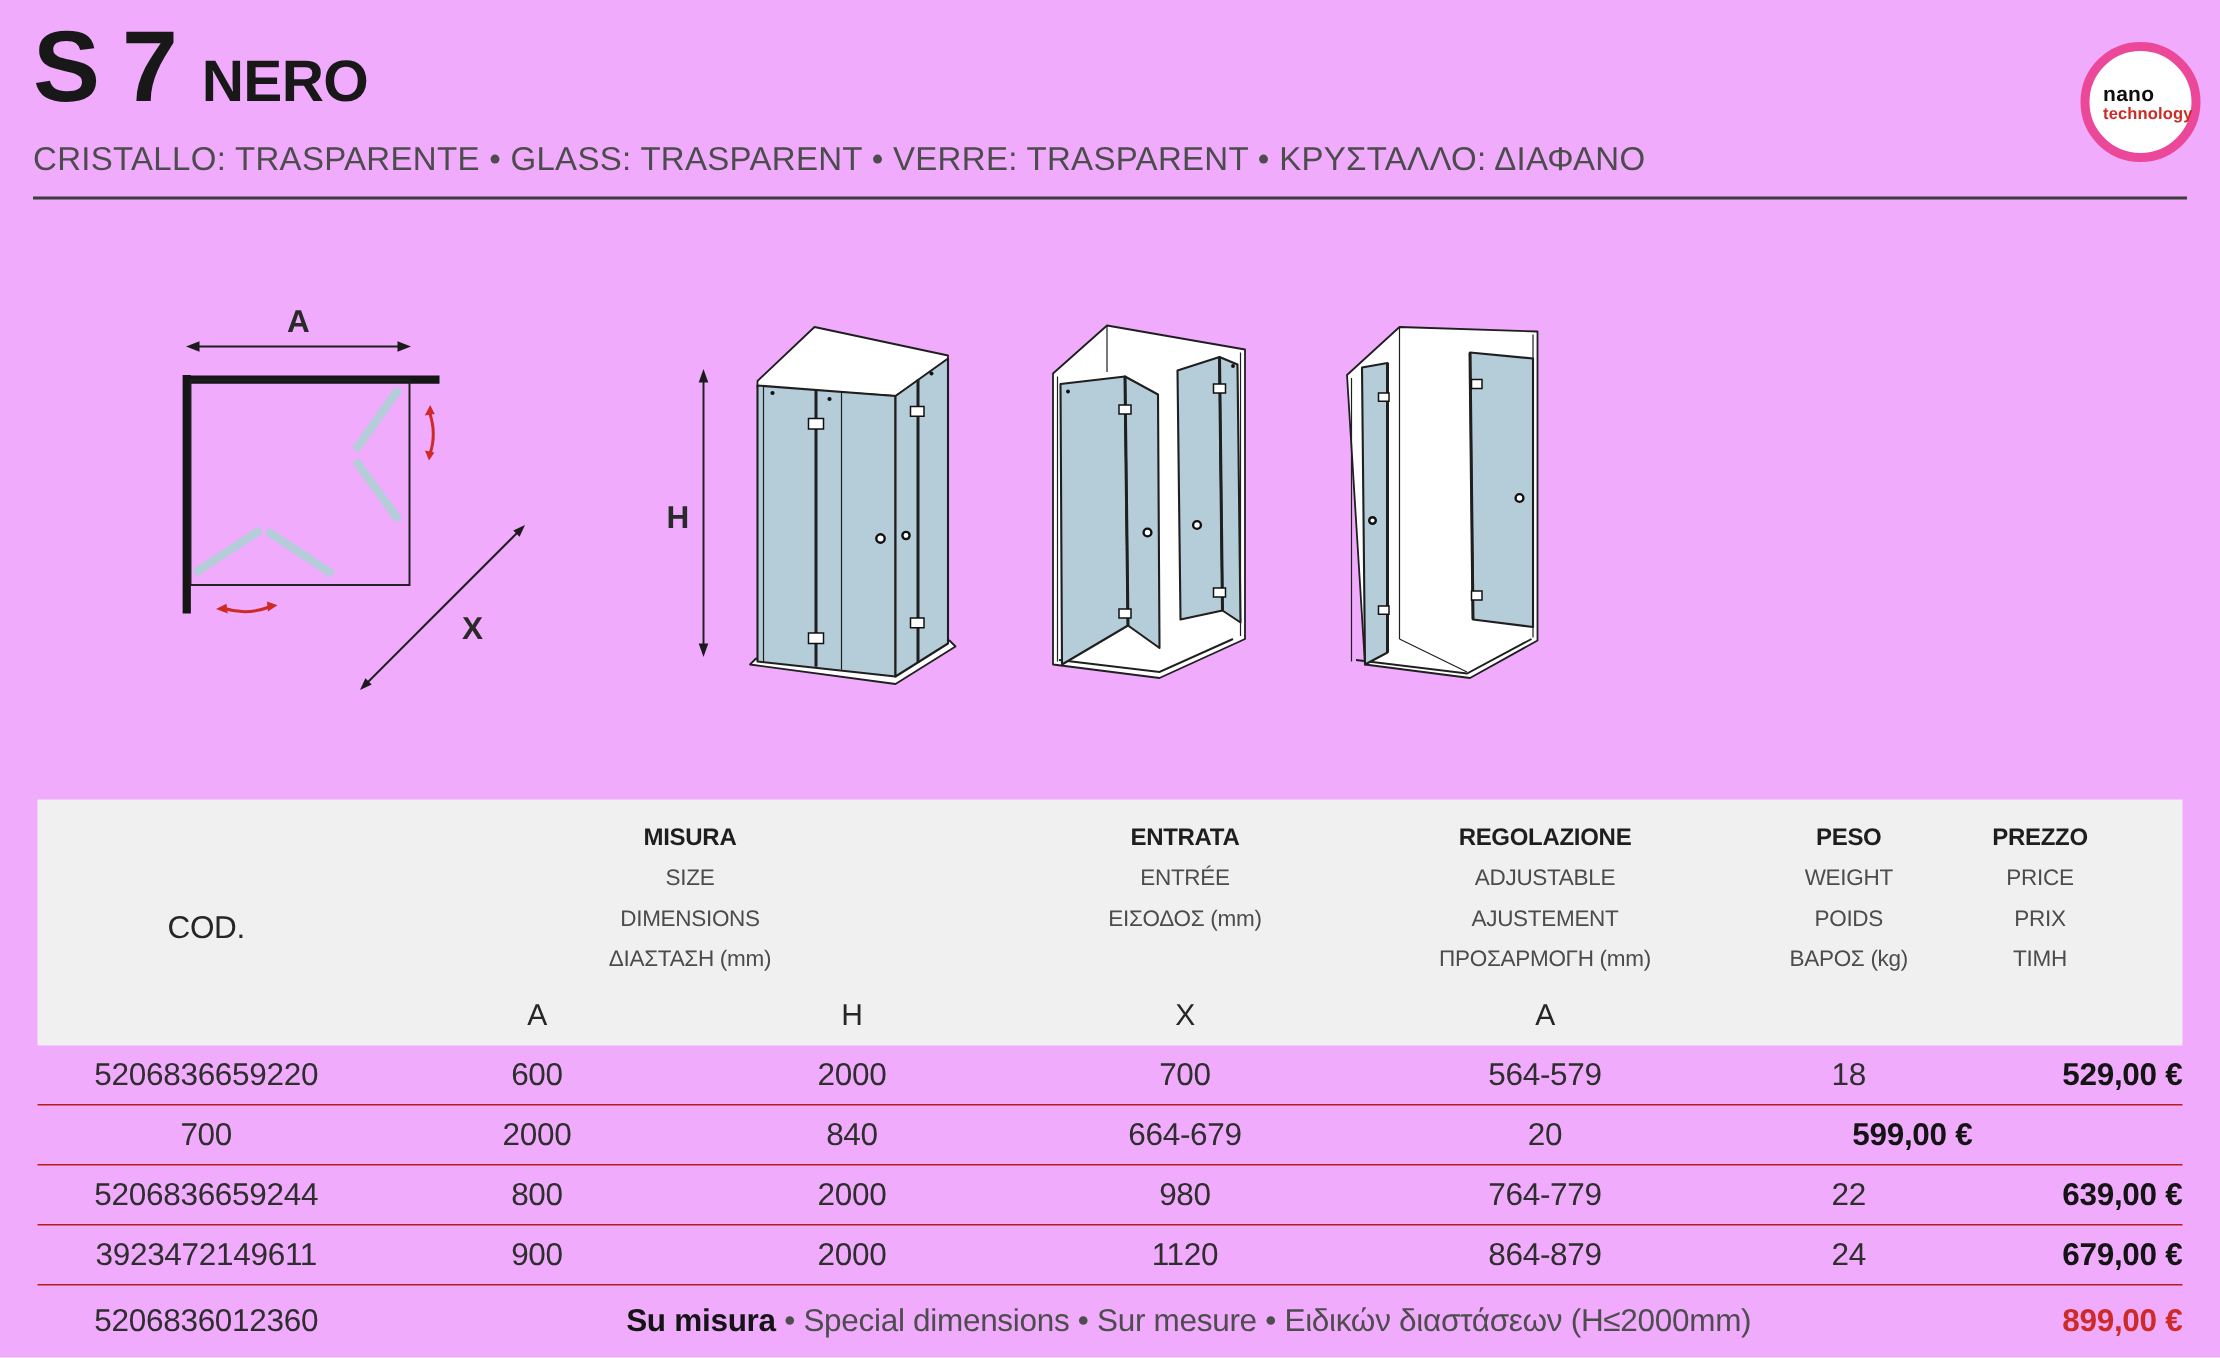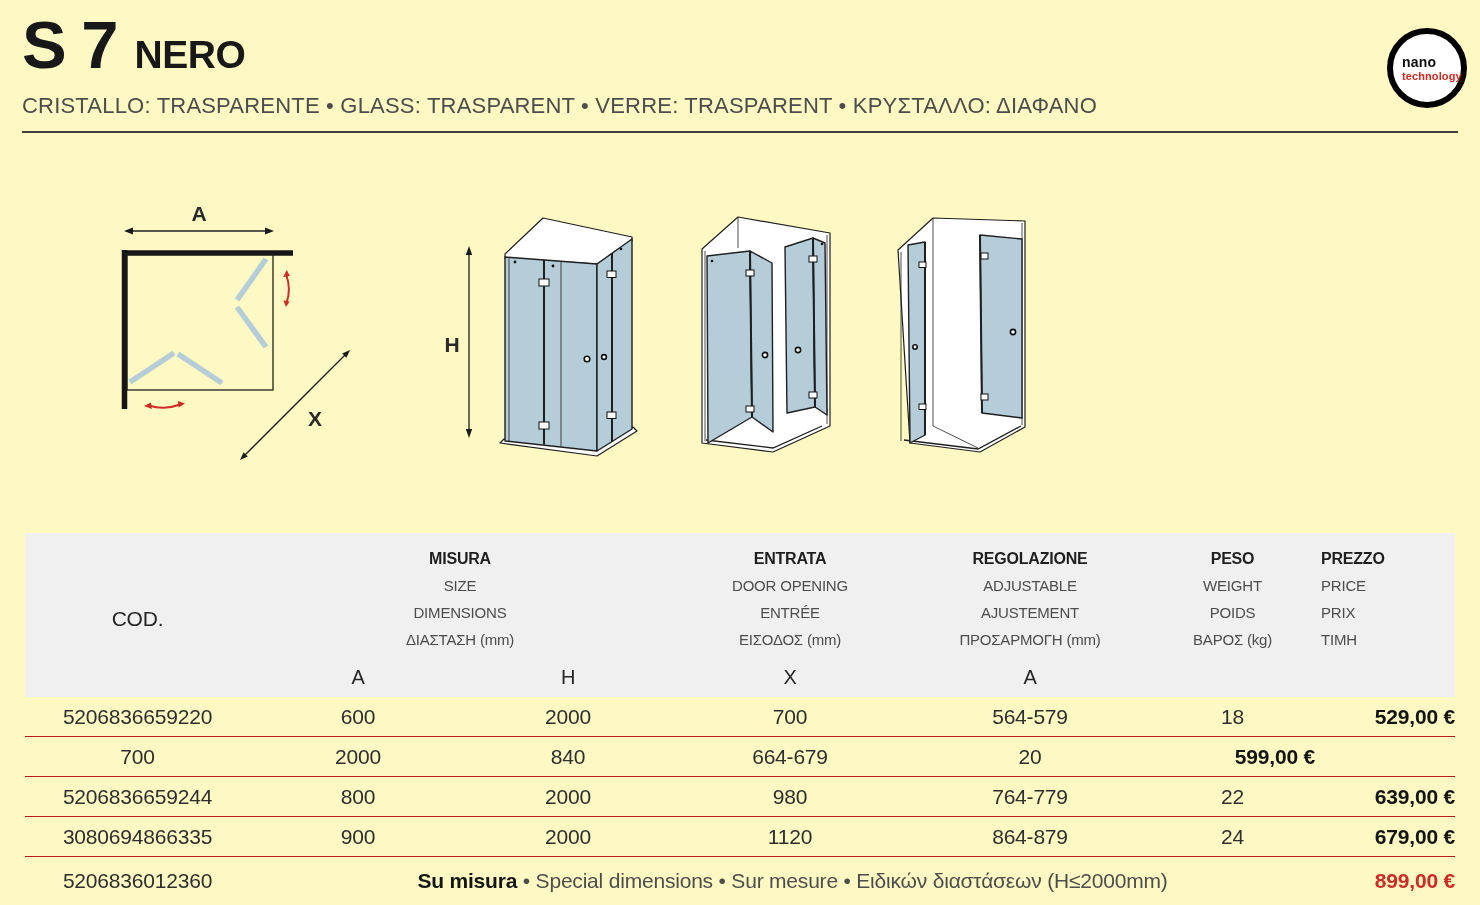--- a/index.html
+++ b/index.html
@@ -5,32 +5,32 @@
   :root{
     --accent-red:#cc2b26;
     --glass-blue:#b5ccd9;
     --line-dark:#1f1f1f;
     --header-bg:#f0f0f1;
     --text-gray:#4c4c4c;
   }
   *{box-sizing:border-box;}
   html,body{margin:0;padding:0;background:#fff;}
   body{font-family:"Liberation Sans", sans-serif;color:#1d1d1d;}
-  .page{position:relative;width:1480px;height:905px;background:#fef9c3;overflow:hidden;}
+  .page{position:relative;width:1480px;height:905px;background:#f0abfc;overflow:hidden;}
 
   
   .masthead{position:absolute;left:22px;top:10px;}
   .title-row{display:flex;align-items:baseline;gap:18px;}
   .title-code{font-size:67px;font-weight:bold;letter-spacing:-2px;line-height:1.05;color:#181818;}
   .title-variant{font-size:39px;font-weight:bold;letter-spacing:-0.5px;color:#181818;}
   .glass-line{margin-top:13px;font-size:22px;letter-spacing:0.2px;color:var(--text-gray);}
   .rule{position:absolute;left:22px;top:131px;width:1436px;height:2px;background:#3d3d3d;}
 
   
-  .logo{position:absolute;left:1387px;top:28px;width:80px;height:80px;border:6px solid #000000;
+  .logo{position:absolute;left:1387px;top:28px;width:80px;height:80px;border:6px solid #ec4899;
         border-radius:50%;background:#fff;display:flex;flex-direction:column;justify-content:center;
         padding-left:9px;}
   .logo-nano{font-size:14px;font-weight:bold;color:#0e0e0e;line-height:1.15;letter-spacing:0.2px;}
   .logo-tech{font-size:11px;font-weight:bold;color:var(--accent-red);line-height:1.15;letter-spacing:0.1px;}
 
   
   .d-plan{position:absolute;left:100px;top:190px;width:280px;height:290px;}
   .d-iso1{position:absolute;left:440px;top:200px;width:220px;height:260px;}
   .d-iso2{position:absolute;left:670px;top:200px;width:200px;height:260px;}
   .d-iso3{position:absolute;left:870px;top:200px;width:200px;height:270px;}
@@ -50,21 +50,21 @@
   
   .price-table{position:absolute;left:25px;top:533px;width:1430px;letter-spacing:-0.2px;}
   .t-head{position:relative;height:164px;background:var(--header-bg);}
   .th-cod{position:absolute;left:0;top:0;width:225px;height:172px;display:flex;align-items:center;
           justify-content:center;font-size:21px;color:#262626;}
   .th-group{position:absolute;top:12px;text-align:center;line-height:27px;}
   .g-misura{left:225px;width:420px;}
   .g-entrata{left:645px;width:240px;}
   .g-regolazione{left:885px;width:240px;}
   .g-peso{left:1125px;width:165px;}
-  .g-prezzo{left:1296px;width:140px;text-align:left;}
+  .g-prezzo{left:1265px;width:140px;text-align:center;}
   .th-main{font-weight:bold;font-size:16px;color:#1e1e1e;}
   .th-line{font-size:15px;color:var(--text-gray);}
   .th-subcol{position:absolute;bottom:8px;text-align:center;font-size:20px;color:#262626;}
   .sub-a{left:225px;width:216px;}
   .sub-h{left:441px;width:204px;}
   .sub-x{left:645px;width:240px;}
   .sub-a2{left:885px;width:240px;}
 
   .t-row{display:grid;grid-template-columns:225px 216px 204px 240px 240px 165px 140px;height:40px;
          align-items:center;border-bottom:1px solid #b91c1c;font-size:21px;color:#2e2e2e;}
@@ -209,21 +209,20 @@
       <div class="th-cod">COD.</div>
 
       <div class="th-group g-misura">
         <div class="th-main">MISURA</div>
         <div class="th-line">SIZE</div>
         <div class="th-line">DIMENSIONS</div>
         <div class="th-line">ΔΙΑΣΤΑΣΗ (mm)</div>
       </div>
       <div class="th-group g-entrata">
         <div class="th-main">ENTRATA</div>
-        <div class="th-line">DOOR OPENING</div>
         <div class="th-line">ENTRÉE</div>
         <div class="th-line">ΕΙΣΟΔΟΣ (mm)</div>
       </div>
       <div class="th-group g-peso">
         <div class="th-main">PESO</div>
         <div class="th-line">WEIGHT</div>
         <div class="th-line">POIDS</div>
         <div class="th-line">ΒΑΡΟΣ (kg)</div>
       </div>
       <div class="th-group g-regolazione">
@@ -265,21 +264,21 @@
     <div class="t-row">
       <div>5206836659244</div>
       <div>800</div>
       <div>2000</div>
       <div>980</div>
       <div>764-779</div>
       <div>22</div>
       <div class="c-price">639,00 €</div>
     </div>
     <div class="t-row">
-      <div>3080694866335</div>
+      <div>3923472149611</div>
       <div>900</div>
       <div>2000</div>
       <div>1120</div>
       <div>864-879</div>
       <div>24</div>
       <div class="c-price">679,00 €</div>
     </div>
 
     <div class="t-row custom">
       <div>5206836012360</div>

